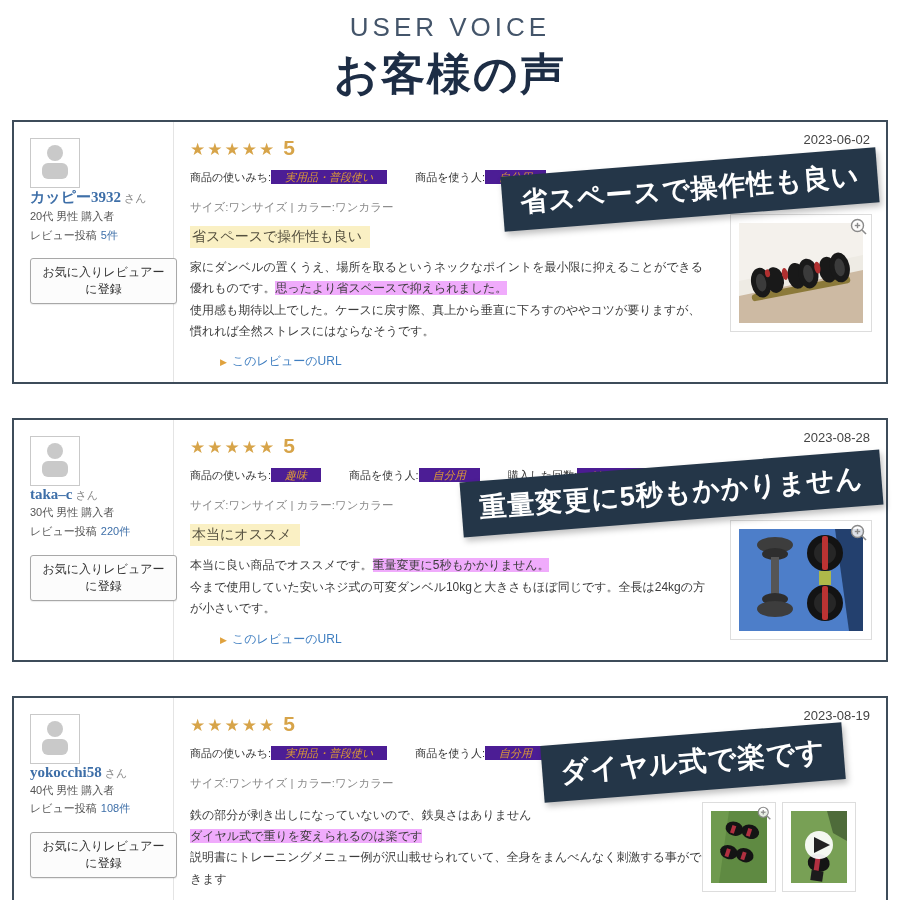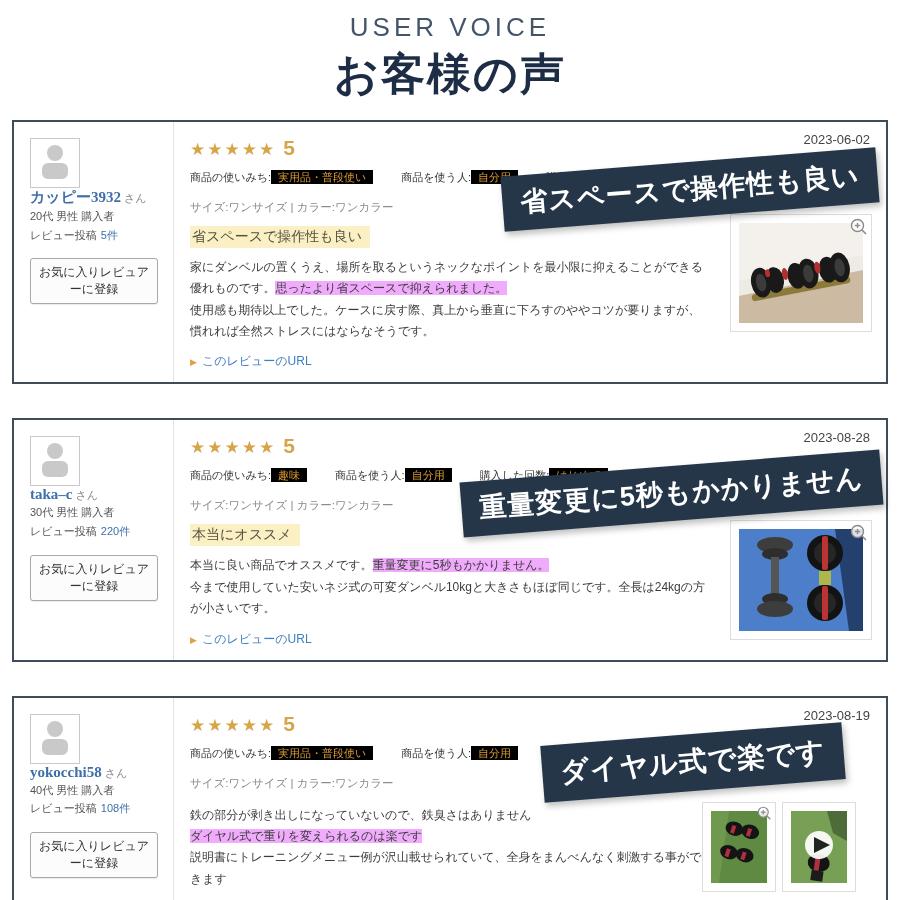--- a/index.html
+++ b/index.html
@@ -27,39 +27,39 @@
   .avatar{
     width:48px;height:48px;border:1px solid #c9c9c9;background:#fff;
     display:flex;align-items:center;justify-content:center;
   }
   .username{font-size:15px;font-weight:bold;color:#3e6fa8;font-family:Liberation Serif, serif;}
   .name-suffix{font-size:11px;color:#888;font-weight:normal;margin-left:3px;}
   .demo{margin-top:0;font-size:11px;color:#555;line-height:1.7;}
   .count{color:#3e6fa8;margin-left:4px;}
   .fav-btn{
     margin-top:14px;font-size:12px;color:#333;background:#fcfcfc;
-    border:1px solid #a8a8a8;border-radius:3px;padding:5px 6px;width:128px;
+    border:1px solid #a8a8a8;border-radius:3px;padding:5px 6px;width:147px;
     font-family:inherit;cursor:pointer;box-shadow:0 1px 1px rgba(0,0,0,.08);
   }
   .main{flex:1;position:relative;padding:12px 16px 12px 16px;}
   .stars-row{margin-top:2px;}
   .stars{color:#d7a449;font-size:17px;letter-spacing:2px;}
   .score{color:#d7a449;font-size:21px;font-weight:bold;margin-left:7px;}
   .meta-row{margin-top:10px;font-size:11px;display:flex;gap:28px;}
   .meta-label{color:#333;}
-  .meta-value{color:#dc9a35;background:#000000;padding:1px 7px;}
+  .meta-value{color:#dc9a35;background:#4c1d95;padding:1px 14px;font-style:italic;}
   .variant{margin-top:15px;font-size:11.5px;color:#8a8a8a;}
   .review-title{
     display:inline-block;margin-top:11px;font-size:14px;color:#55503f;
     background:#faf0c4;padding:2px 8px 2px 2px;
   }
   .body-text{margin-top:9px;font-size:12px;color:#3c3c3c;line-height:1.78;margin-right:162px;}
   .body-text p{margin:0;}
   .hl{background:#f0abfc;}
-  .review-link{margin-top:11px;font-size:12px;cursor:pointer;}
+  .review-link{margin-top:11px;font-size:12px;cursor:pointer;margin-left:30px;}
   .arrow{color:#e0a23e;font-size:9px;margin-right:5px;}
   .link-text{color:#3f7ec0;}
   .date{position:absolute;top:10px;right:16px;font-size:13px;color:#444;}
   
   .banner{
     position:absolute;background:#243648;color:#fff;font-weight:bold;
     white-space:nowrap;padding:9px 18px 10px 18px;font-size:27px;letter-spacing:1px;
     transform:rotate(-4.5deg);box-shadow:2px 4px 6px rgba(0,0,0,.25);z-index:5;
   }
   .banner-1{top:40px;right:8px;}

